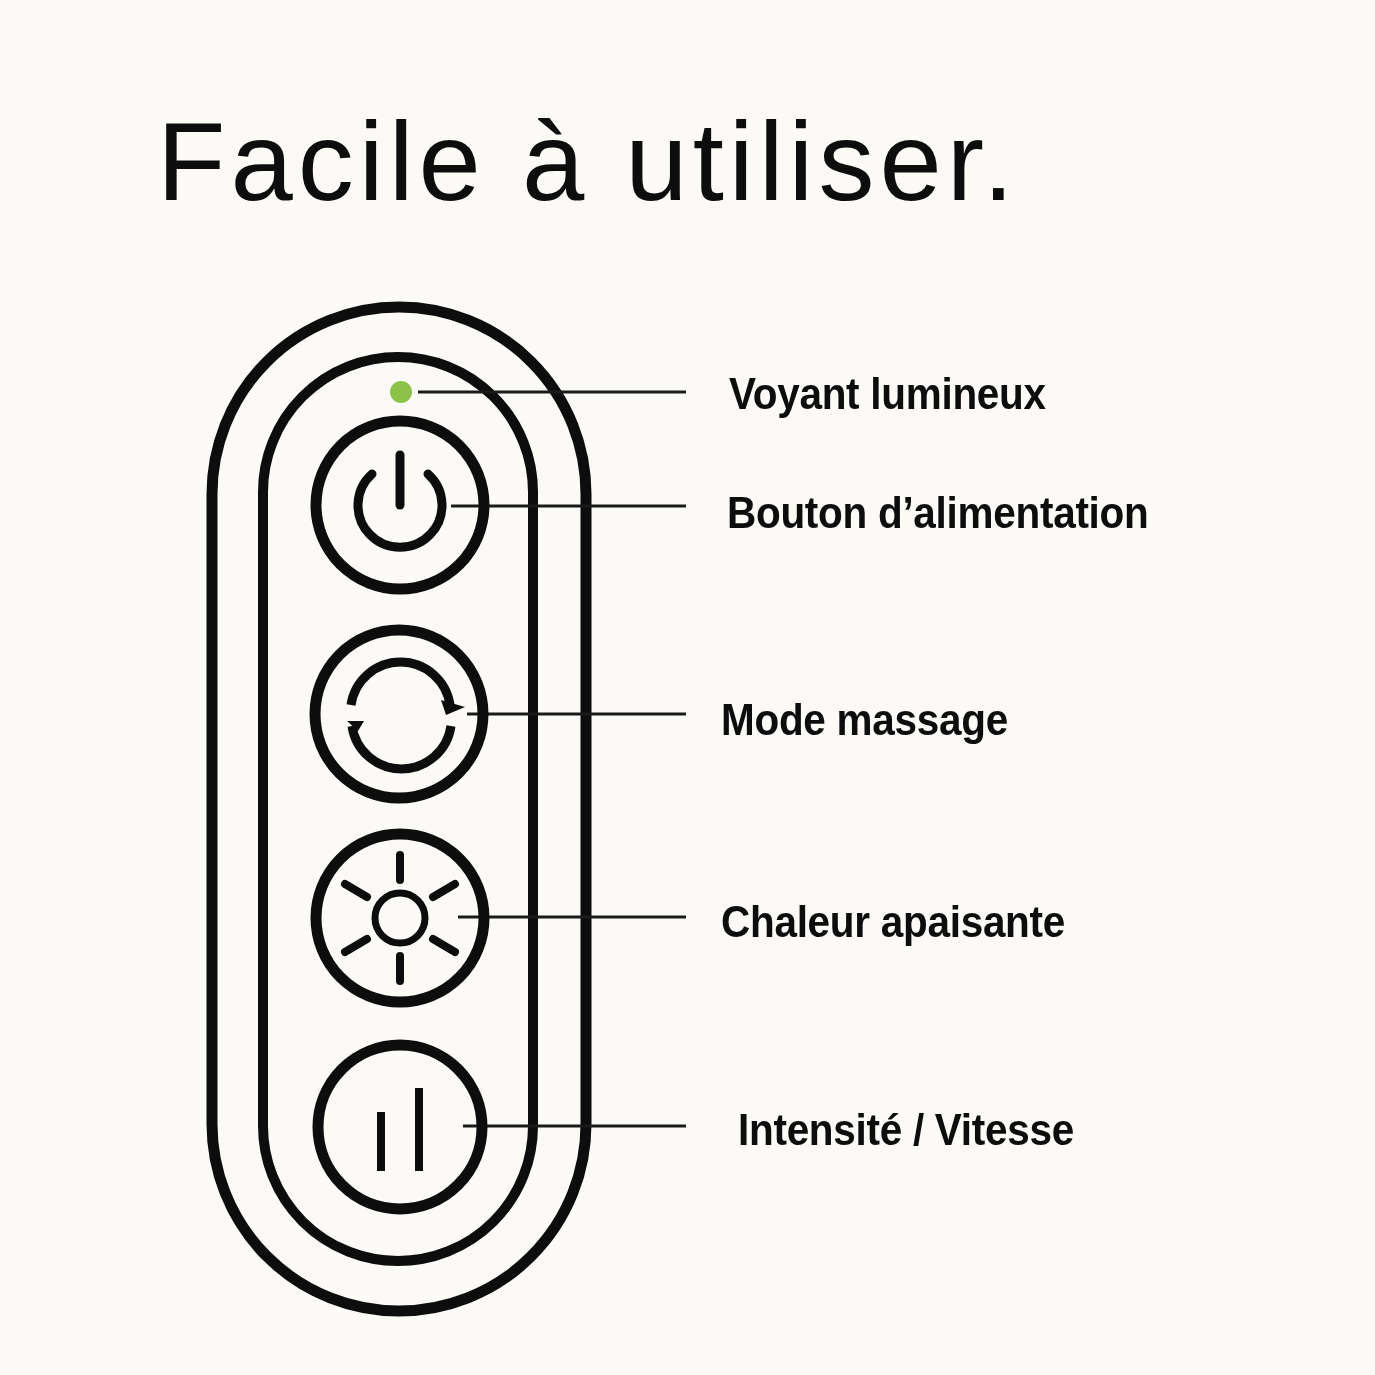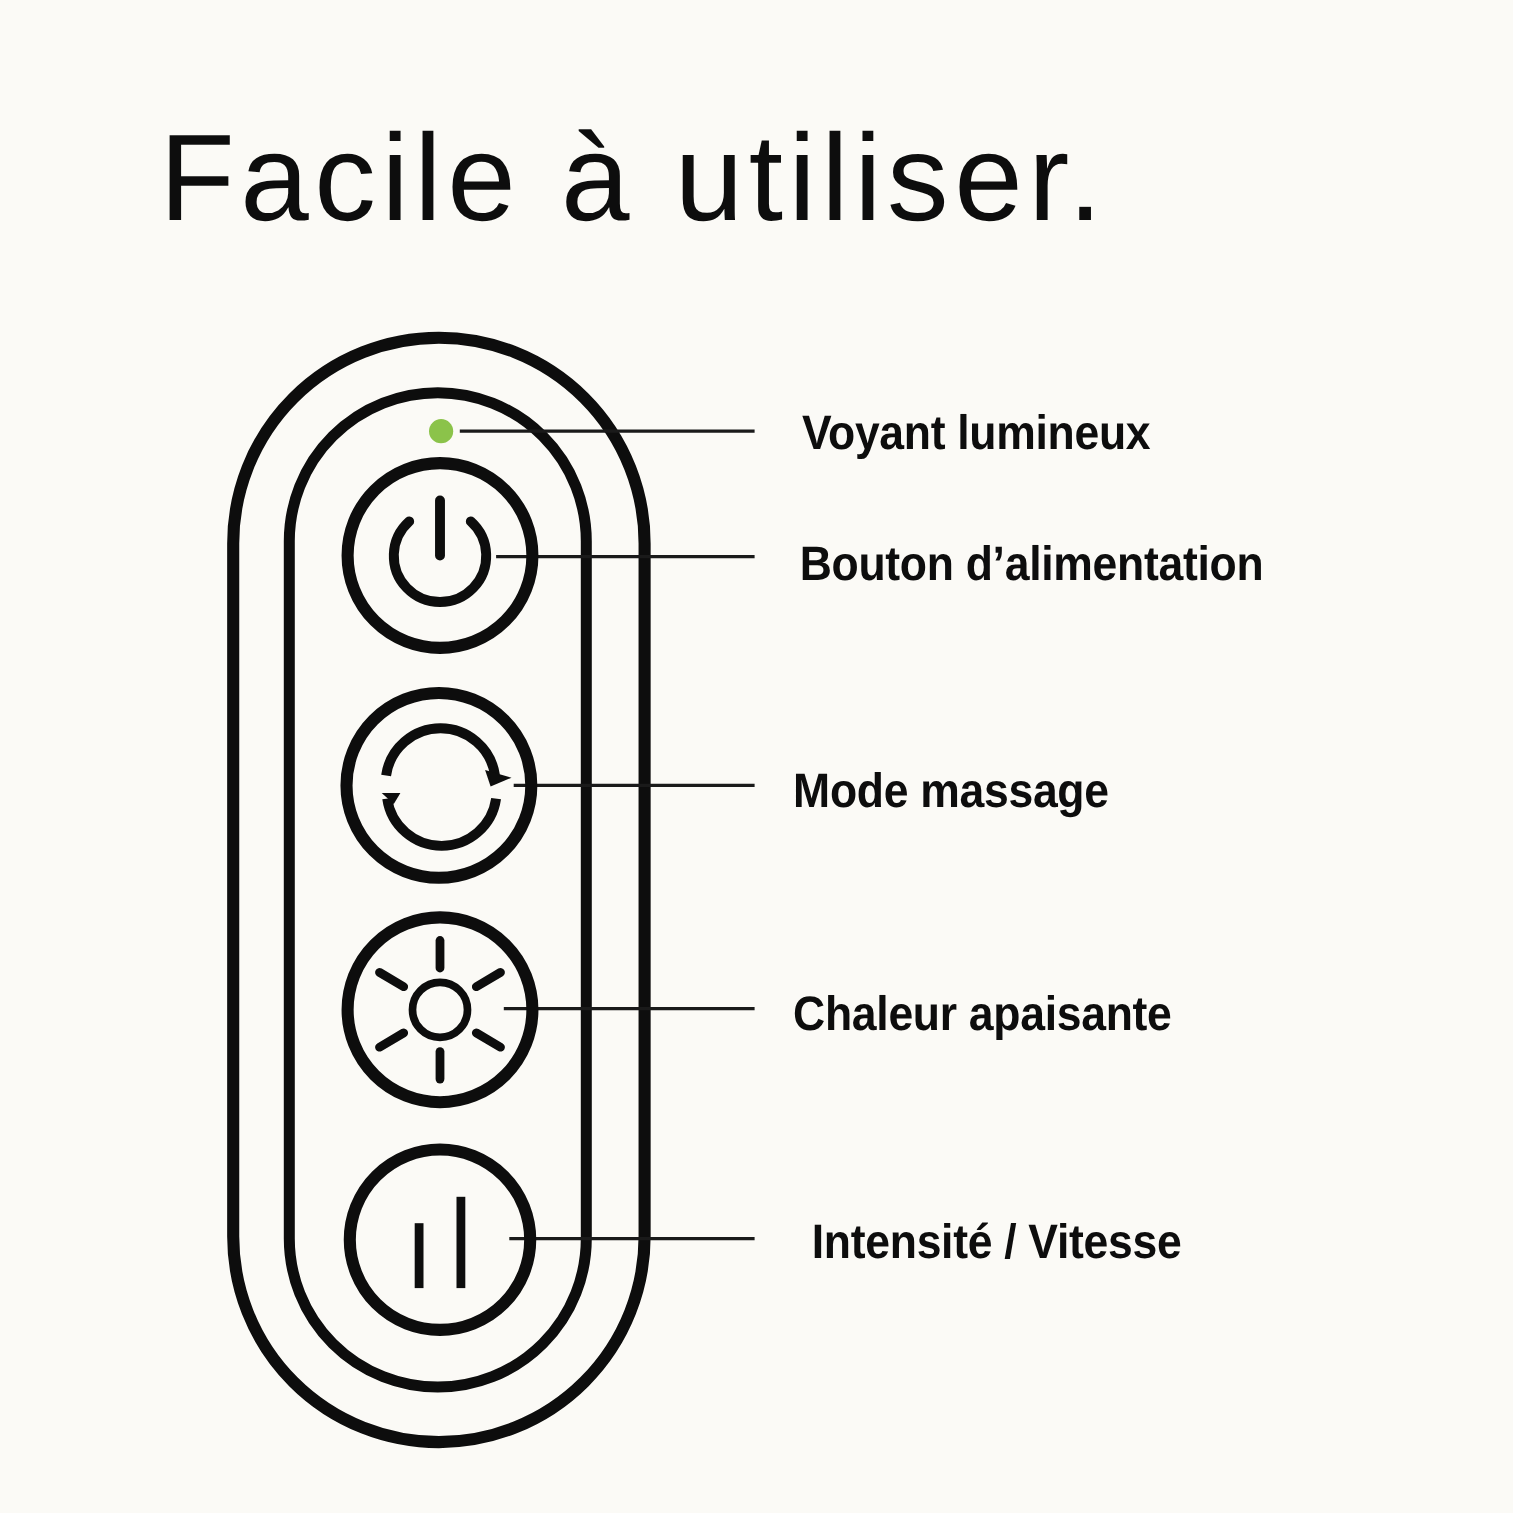--- a/index.html
+++ b/index.html
@@ -10,21 +10,21 @@
     body {
       width: 1375px;
       height: 1375px;
       position: relative;
       overflow: hidden;
       font-family: "Liberation Sans", "DejaVu Sans", sans-serif;
       color: #0d0d0d;
     }
     .title {
       position: absolute;
-      left: 0;
+      left: 12px;
       width: 1152px;
       top: 92px;
       text-align: center;
       font-family: "Liberation Sans", "DejaVu Sans", sans-serif;
       font-weight: 400;
       font-size: 112px;
       letter-spacing: 5px;
       line-height: 140px;
       color: #0d0d0d;
       margin: 0;

